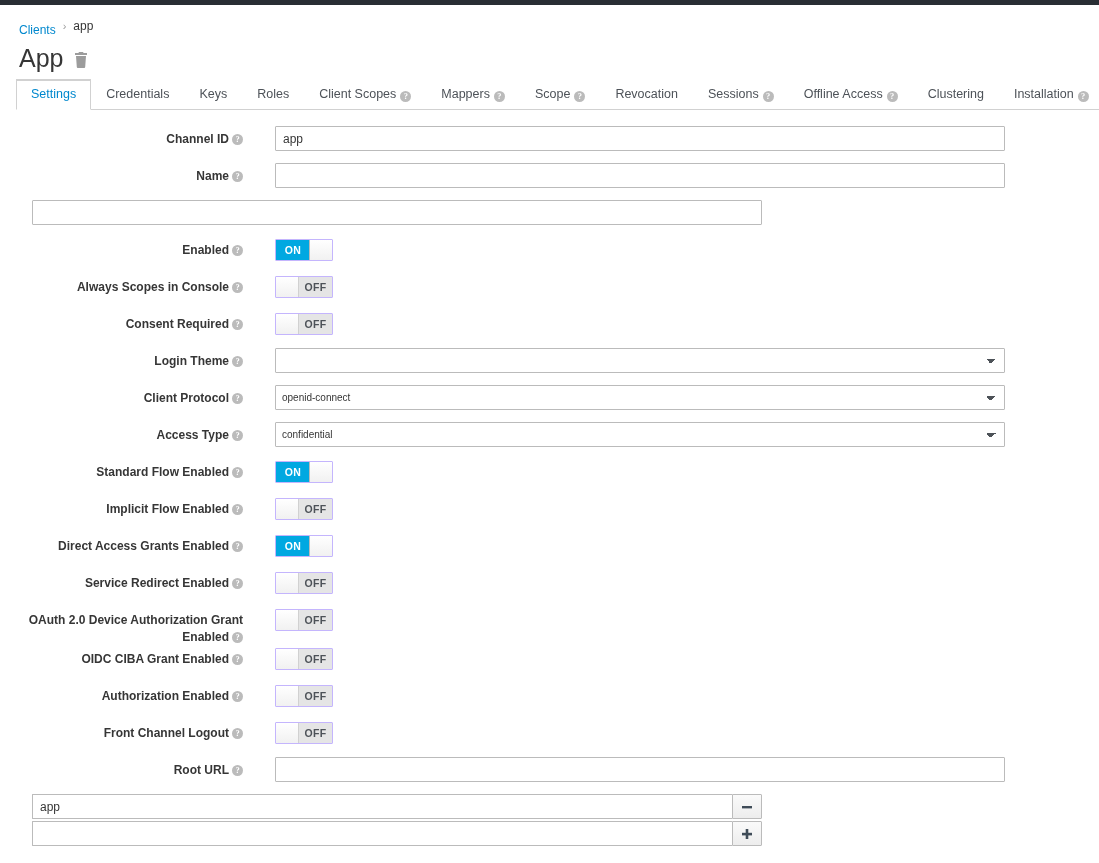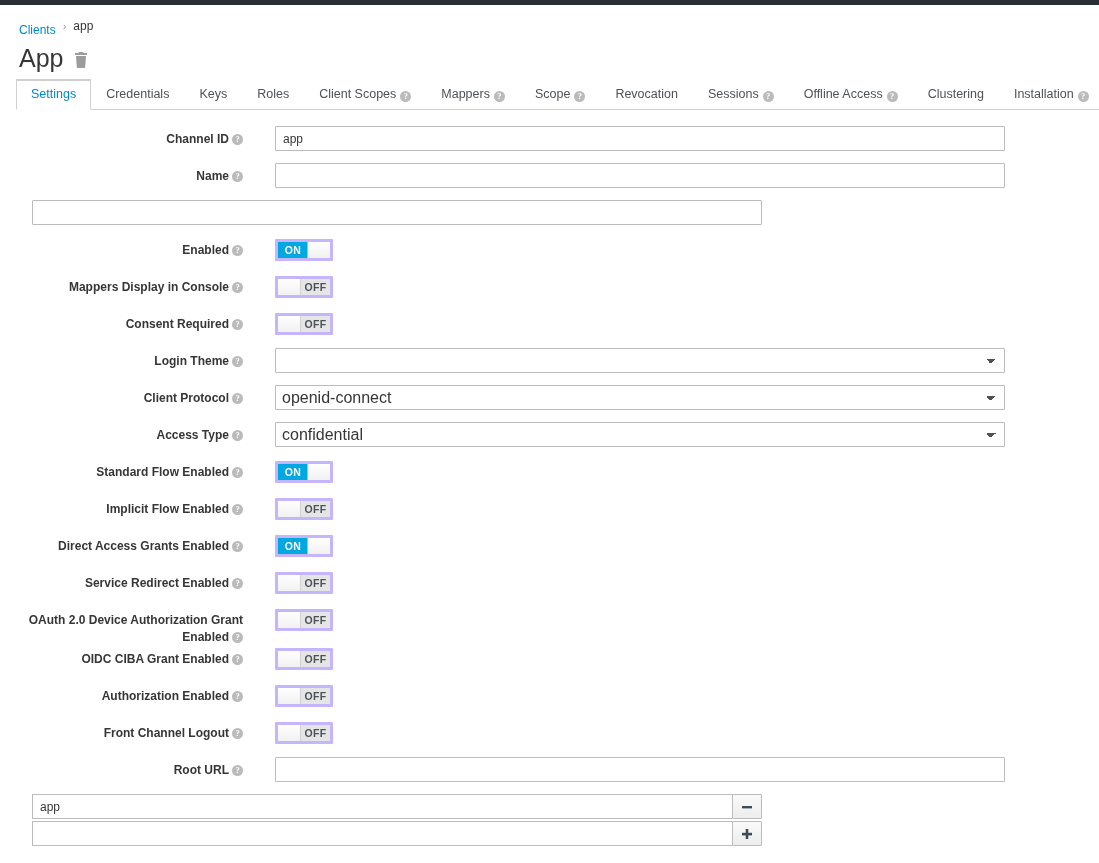--- a/index.html
+++ b/index.html
@@ -162,21 +162,21 @@
     outline: none;
   }
   input.text-input::placeholder { color: #9c9c9c; }
 
   select.select-input {
     width: 730px;
     height: 25px;
     border: 1px solid #bbbbbb;
     border-radius: 1px;
     padding: 2px 6px;
-    font-size: 16px;
+    font-size: 10px;
     font-family: "Liberation Sans", "DejaVu Sans", sans-serif;
     color: #363636;
     background-color: #ffffff;
     appearance: none;
     -webkit-appearance: none;
     outline: none;
     background-image:
       linear-gradient(45deg, transparent 50%, #4d5258 50%),
       linear-gradient(135deg, #4d5258 50%, transparent 50%);
     background-position:
@@ -184,21 +184,21 @@
       calc(100% - 8px) 10px;
     background-size: 5px 5px, 5px 5px;
     background-repeat: no-repeat;
     cursor: pointer;
   }
 
   
   .toggle {
     width: 58px;
     height: 22px;
-    border: 3px solid #c4b5fd;
+    border: 1px solid #c4b5fd;
     border-radius: 1px;
     display: flex;
     cursor: pointer;
     overflow: hidden;
     background: #ffffff;
     position: relative;
     user-select: none;
     margin-top: 2px;
   }
   .toggle .tg-text {
@@ -350,21 +350,21 @@
       <label class="form-label"><span>Enabled</span><span class="help-icon">?</span></label>
       <div class="form-field">
         <div class="toggle on">
           <span class="tg-text">ON</span>
           <span class="tg-knob"></span>
         </div>
       </div>
     </div>
 
     <div class="form-row">
-      <label class="form-label"><span>Mappers Display in Console</span><span class="help-icon">?</span></label>
+      <label class="form-label"><span>Always Scopes in Console</span><span class="help-icon">?</span></label>
       <div class="form-field">
         <div class="toggle off">
           <span class="tg-text">OFF</span>
           <span class="tg-knob"></span>
         </div>
       </div>
     </div>
 
     <div class="form-row">
       <label class="form-label"><span>Consent Required</span><span class="help-icon">?</span></label>

